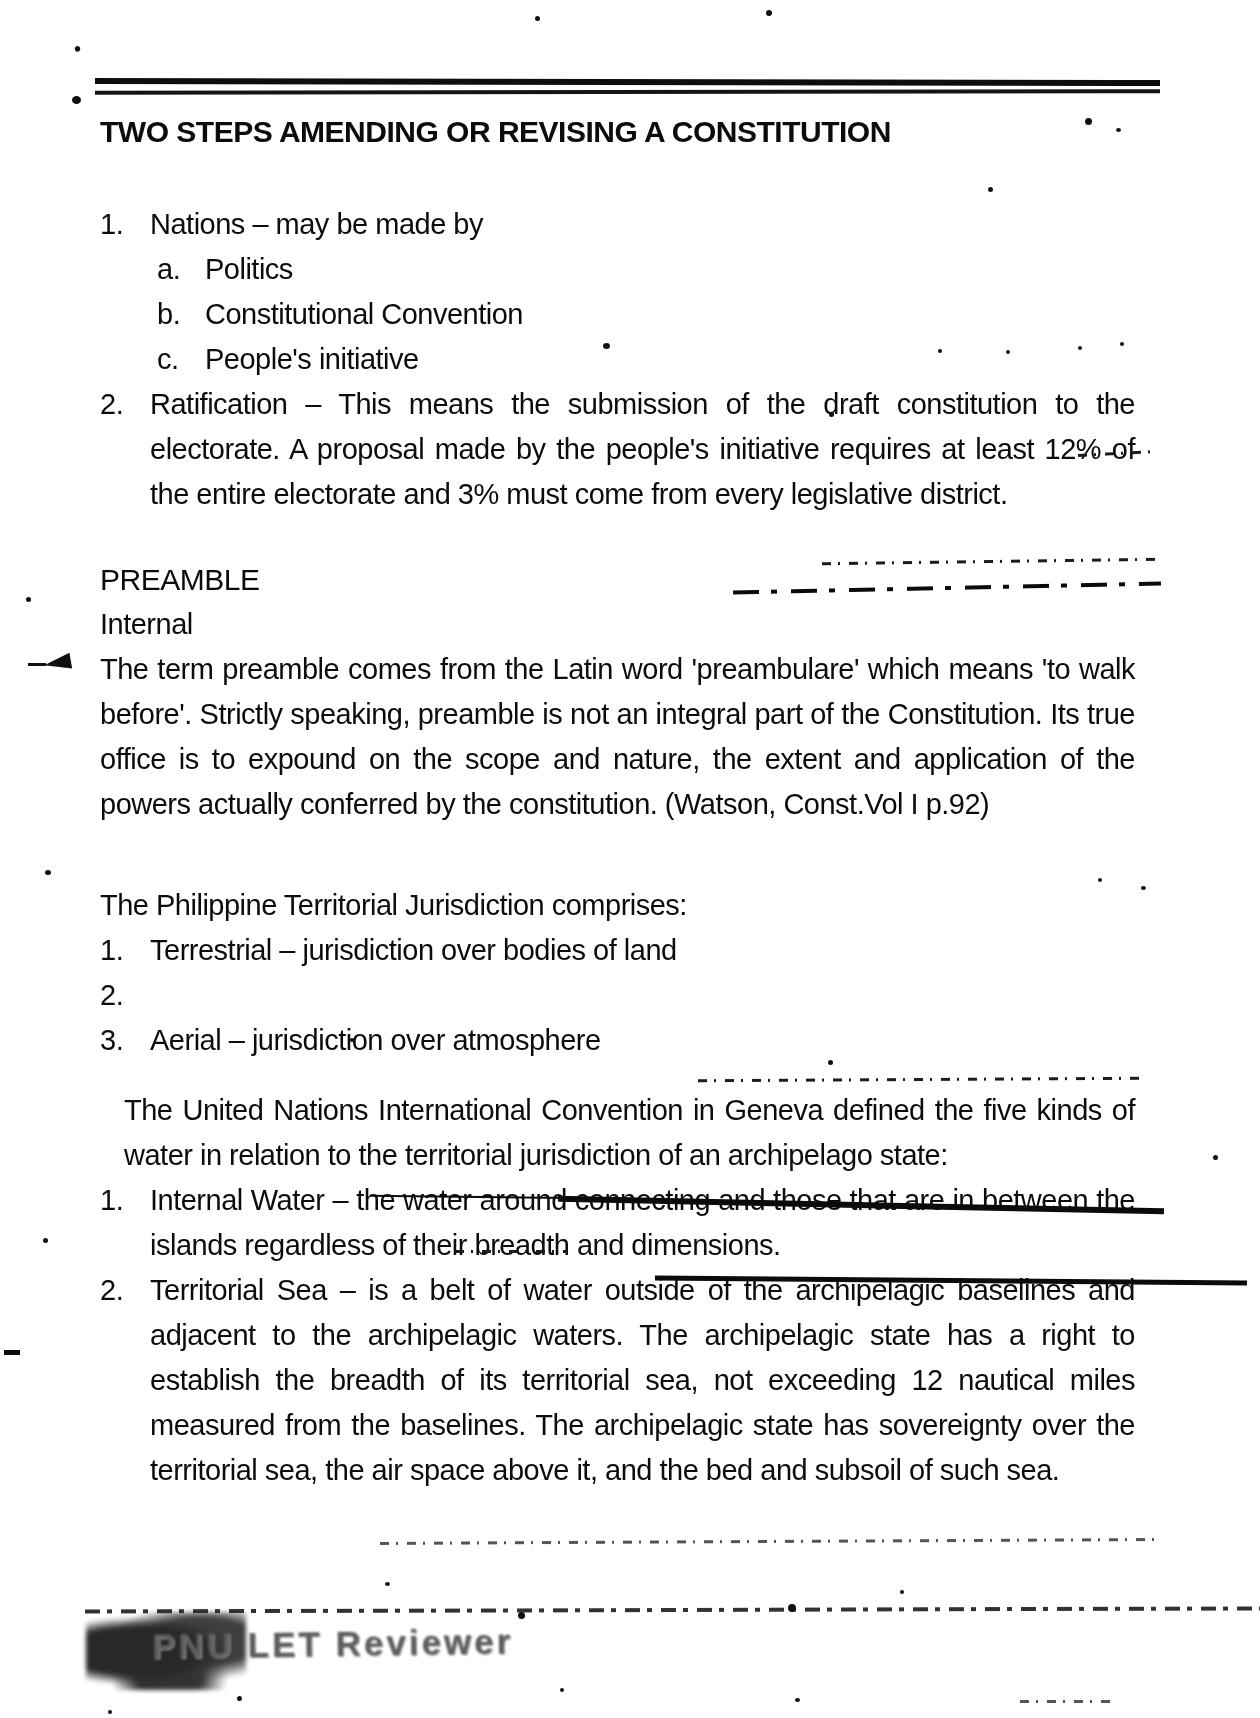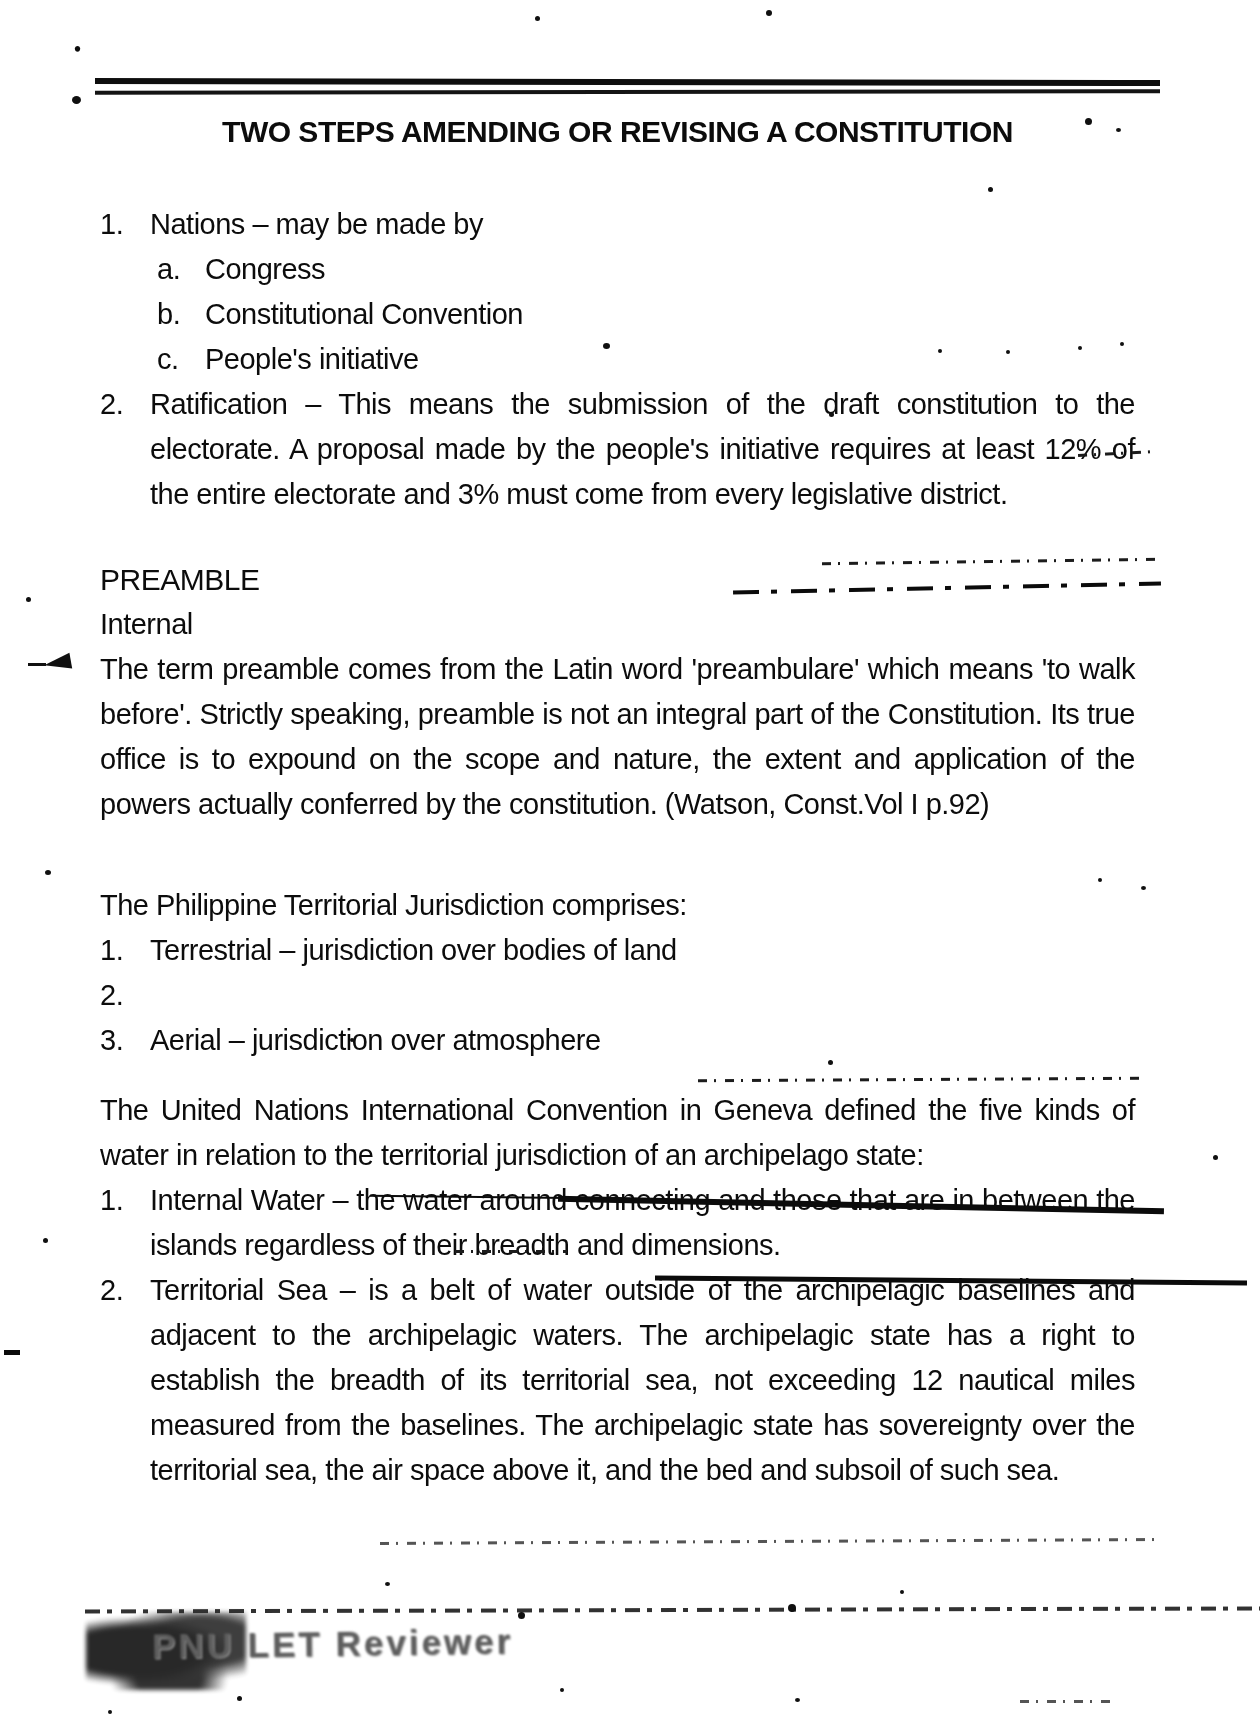--- a/index.html
+++ b/index.html
@@ -8,29 +8,29 @@
   .textfx{filter:blur(0.35px);}
   
   .header{position:absolute;top:26px;left:74px;right:55px;display:flex;gap:16px;
           font-family:"Liberation Serif",serif;font-weight:bold;font-size:30px;
           letter-spacing:0.4px;line-height:34px;}
   .header-bullet{font-size:20px;padding-top:6px;}
   .rule1{position:absolute;top:79px;left:95px;right:100px;height:6px;background:#0e0e0e;transform:rotate(0.12deg);}
   .rule2{position:absolute;top:90px;left:95px;right:100px;height:4px;background:#141414;transform:rotate(-0.08deg);}
   
   .main{position:absolute;left:100px;top:112px;width:1035px;font-size:29px;line-height:45px;letter-spacing:-0.5px;}
-  .doc-title{font-weight:bold;font-size:30px;line-height:40px;margin:0 0 50px 0;letter-spacing:-0.5px;text-align:center;}
+  .doc-title{font-weight:bold;font-size:30px;line-height:40px;margin:0 0 50px 0;letter-spacing:-0.5px;}
   .row{display:flex;}
   .num{flex:0 0 50px;}
   .sub{margin-left:57px;}
   .sub .num{flex:0 0 48px;}
   .just{text-align:justify;}
   .h2{font-weight:normal;font-size:30px;margin-top:40px;}
   .gap42{margin-top:56px;}
-  .gap25{margin-top:25px;}
+  .gap25{margin-top:25px;margin-left:24px;}
   
   .mark{position:absolute;background:#0b0b0b;}
   .dashes{background:repeating-linear-gradient(90deg,#0b0b0b 0 26px,transparent 26px 38px,#0b0b0b 38px 44px,transparent 44px 58px);}
   .dashes-fine{background:repeating-linear-gradient(90deg,#1c1c1c 0 9px,transparent 9px 16px,#1c1c1c 16px 18px,transparent 18px 27px);}
   .faint{opacity:0.75;}
   .arrow-mark{position:absolute;top:655px;left:44px;width:0;height:0;
               border-right:27px solid #101010;border-top:8px solid transparent;border-bottom:8px solid transparent;
               transform:rotate(-10deg);}
   .arrow-tail{position:absolute;top:663px;left:28px;width:18px;height:3px;background:#101010;}
   .footer-line{position:absolute;top:1608px;left:85px;width:1175px;height:4px;
@@ -63,21 +63,21 @@
 
       <div class="doc-title">TWO STEPS AMENDING OR REVISING A CONSTITUTION</div>
 
       <div class="row">
         <span class="num">1.</span>
         <span>Nations – may be made by</span>
       </div>
 
       <div class="row sub">
         <span class="num">a.</span>
-        <span>Congress</span>
+        <span>Politics</span>
       </div>
       <div class="row sub">
         <span class="num">b.</span>
         <span>Constitutional Convention</span>
       </div>
       <div class="row sub">
         <span class="num">c.</span>
         <span>People's initiative</span>
       </div>
 

